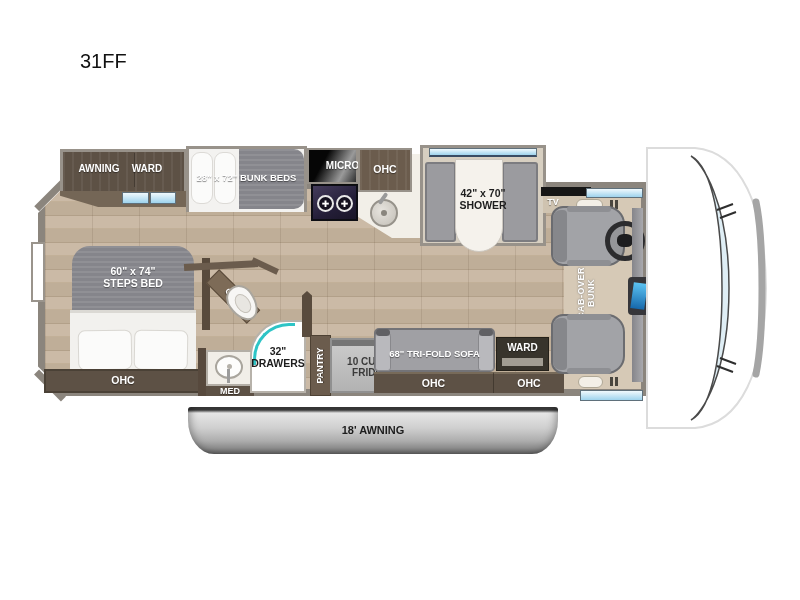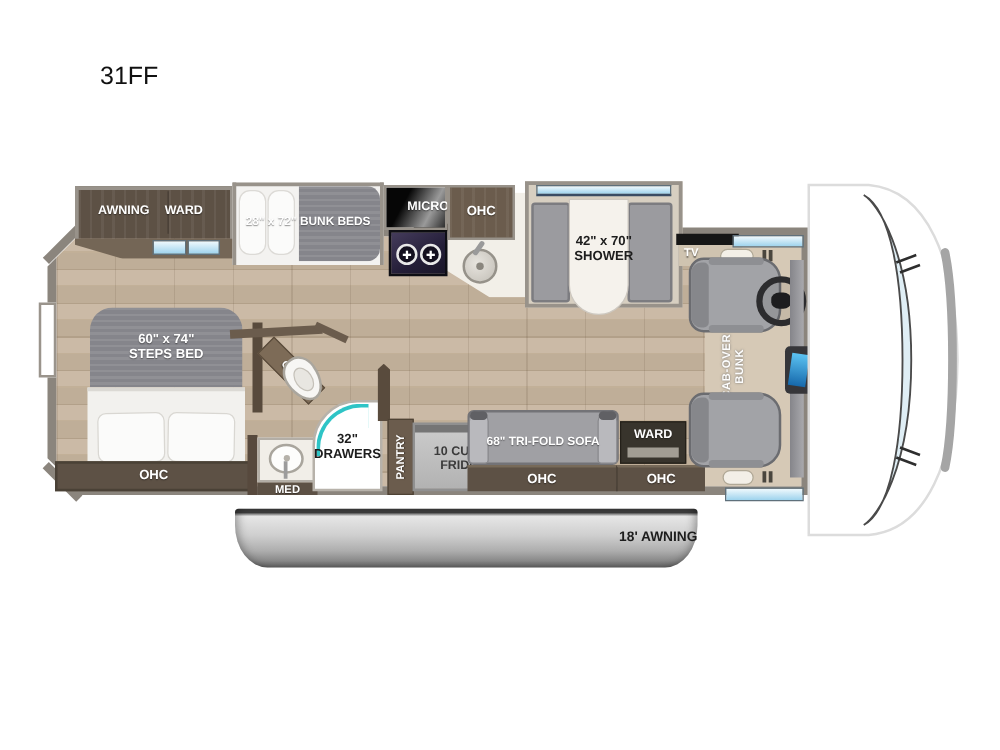--- a/index.html
+++ b/index.html
@@ -205,15 +205,15 @@
           C 56 274, 84 236, 84 148 C 84 60, 56 22, 46 16 Z" fill="#dfeef5" stroke="#4a4a4a" stroke-width="1.5"></path>
     <path d="M111 62 C 119 100, 119 196, 111 234" fill="none" stroke="#a5a5a5" stroke-width="7" stroke-linecap="round"></path>
     <path d="M72 70 l16 -6 M75 78 l16 -6" stroke="#2e2e2e" stroke-width="2"></path>
     <path d="M72 226 l16 6 M75 218 l16 6" stroke="#2e2e2e" stroke-width="2"></path>
   </svg>
 
   <div class="a" style="left:188px;top:407px;width:370px;height:47px;
               background:linear-gradient(180deg,#3c3c3c 0,#3c3c3c 3px,#e6e6e6 6px,#cfcfcf 45%,#adadad 72%,#8a8a8a 88%,#5f5f5f 100%);
               border-radius:3px 3px 26px 26px/3px 3px 34px 34px;
               box-shadow:inset 6px 0 8px -4px rgba(0,0,0,.35), inset -6px 0 8px -4px rgba(0,0,0,.35);"></div>
-  <div class="lbl dark" style="left:188px;top:424px;width:370px;font-size:11px;text-align:right;">18' AWNING</div>
+  <div class="lbl dark" style="left:188px;top:424px;width:370px;font-size:11px;">18' AWNING</div>
 
 </div>
 
 </body></html>

